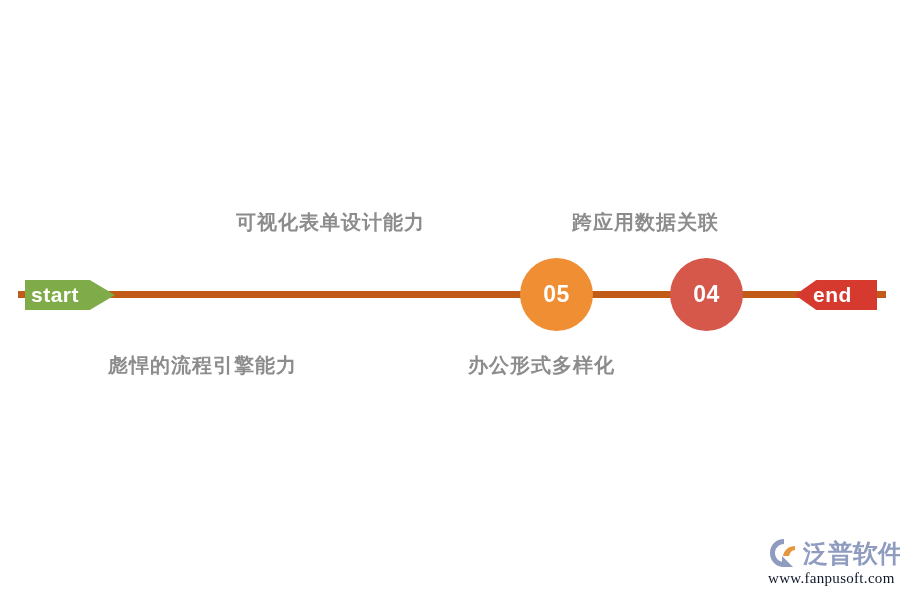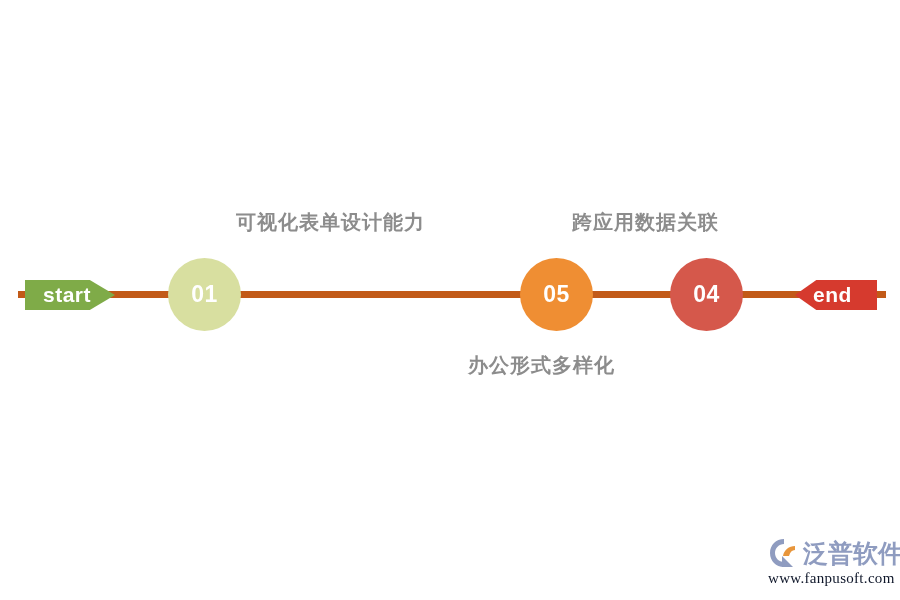--- a/index.html
+++ b/index.html
@@ -46,21 +46,21 @@
     color: #ffffff;
     font-size: 21px;
     font-weight: bold;
     letter-spacing: 0.5px;
   }
   .banner-start {
     left: 25px;
     top: 280px;
     width: 90px;
     background: #7fab48;
-    padding-left: 18px;
+    padding-left: 6px;
     box-sizing: border-box;
     text-align: left;
     clip-path: polygon(0 0, 72% 0, 100% 50%, 72% 100%, 0 100%);
   }
   .banner-end {
     left: 795px;
     top: 280px;
     width: 82px;
     background: #d63a2e;
     padding-left: 18px;
@@ -150,24 +150,24 @@
   <div class="connector-line line-stub-left"></div>
   <div class="connector-line line-seg-1"></div>
   <div class="connector-line line-seg-2"></div>
   <div class="connector-line line-seg-3"></div>
   <div class="connector-line line-seg-4"></div>
   <div class="connector-line line-seg-5"></div>
   <div class="connector-line line-stub-right"></div>
 
   <div class="banner banner-start">start</div>
 
-  <div class="node node-1" style="background:#d8dfa0;">01</div>
   <div class="node node-3" style="background:#ef8e33;">05</div>
   <div class="node node-4" style="background:#d5584b;">04</div>
 
+  <div class="caption caption-below caption-1">彪悍的流程引擎能力</div>
   <div class="caption caption-above caption-2">可视化表单设计能力</div>
   <div class="caption caption-below caption-3">办公形式多样化</div>
   <div class="caption caption-above caption-4">跨应用数据关联</div>
 
   <div class="banner banner-end">end</div>
 </div>
 
 <div id="brand-watermark">
   <div class="brand-row">
     <span class="brand-mark">

